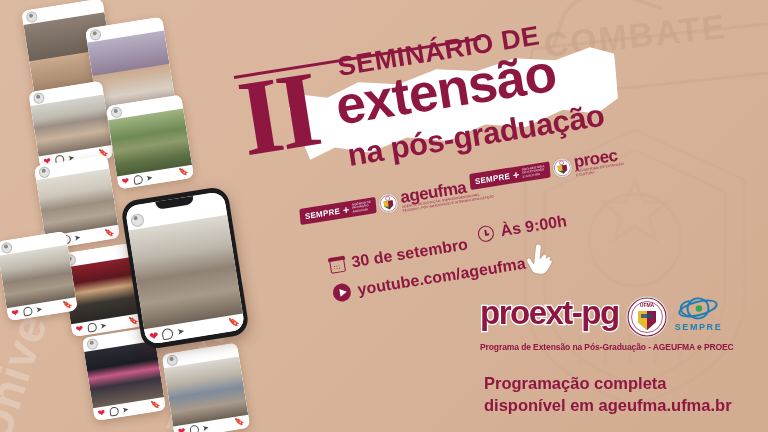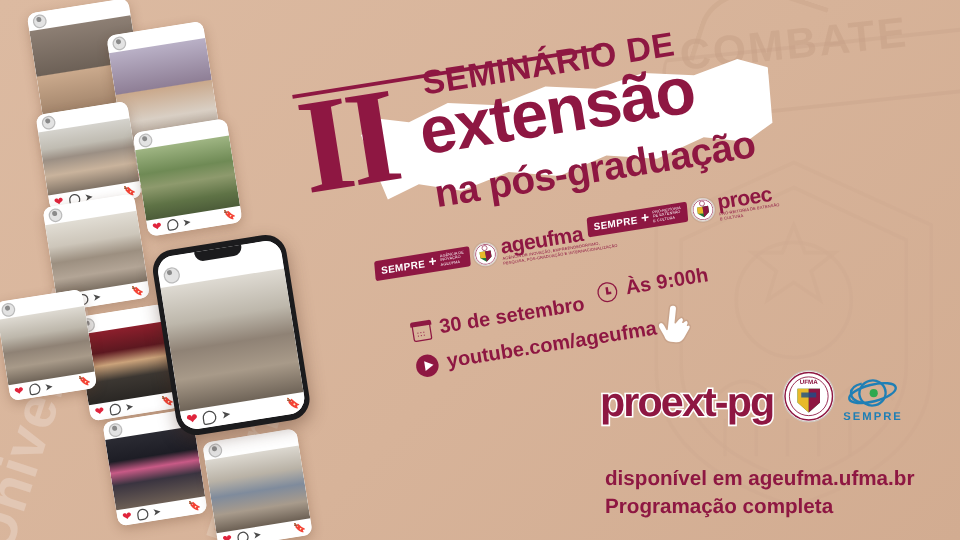--- a/index.html
+++ b/index.html
@@ -198,21 +198,21 @@
     position:relative;flex:none;
   }
   .ico-yt::after{
     content:"";position:absolute;left:6.5px;top:4.5px;
     border-left:7px solid #fff;border-top:4.5px solid transparent;border-bottom:4.5px solid transparent;
   }
   .cursor-hand{position:absolute;left:523px;top:243px;transform:rotate(6deg);}
 
   
   #proext{position:absolute;left:480px;top:296px;width:288px;}
-  .pg-row{display:flex;align-items:flex-end;gap:7px;}
+  .pg-row{display:flex;align-items:flex-start;gap:7px;}
   .pg-word{
     font-size:33px;font-weight:bold;color:#8e1742;letter-spacing:-1.5px;
     -webkit-text-stroke:2.5px #fff;paint-order:stroke fill;line-height:1;
   }
   .crest-big{
     width:40px;height:40px;border-radius:50%;background:#fff;
     border:1.5px solid #cfc6bd;position:relative;flex:none;overflow:hidden;
   }
   .capes{display:flex;flex-direction:column;align-items:center;gap:1px;flex:none;}
   .capes-word{font-size:9px;font-weight:bold;color:#1f7fb5;letter-spacing:1.6px;}
@@ -480,20 +480,21 @@
       <span class="capes">
         <svg viewBox="0 0 46 26" width="44" height="25" aria-hidden="true">
           <ellipse cx="23" cy="13" rx="20" ry="7" fill="none" stroke="#1f7fb5" stroke-width="2" transform="rotate(-14 23 13)"></ellipse>
           <ellipse cx="23" cy="13" rx="11" ry="11" fill="none" stroke="#1f7fb5" stroke-width="2" transform="rotate(-14 23 13) scale(1 .95) translate(0 .6)"></ellipse>
           <path d="M14 5 q-9 2 -9 8 t9 8" fill="none" stroke="#1f7fb5" stroke-width="2"></path>
           <circle cx="24" cy="13" r="3.4" fill="#2fa84f"></circle>
         </svg>
         <span class="capes-word">SEMPRE</span>
       </span>
     </div>
+    <div class="pg-sub">Programa de Extensão na Pós-Graduação - AGEUFMA e PROEC</div>
   </div>
 
   <div id="closing">
+    <div>Programação completa</div>
     <div>disponível em ageufma.ufma.br</div>
-    <div>Programação completa</div>
   </div>
 
 </div>
 
 </body></html>

